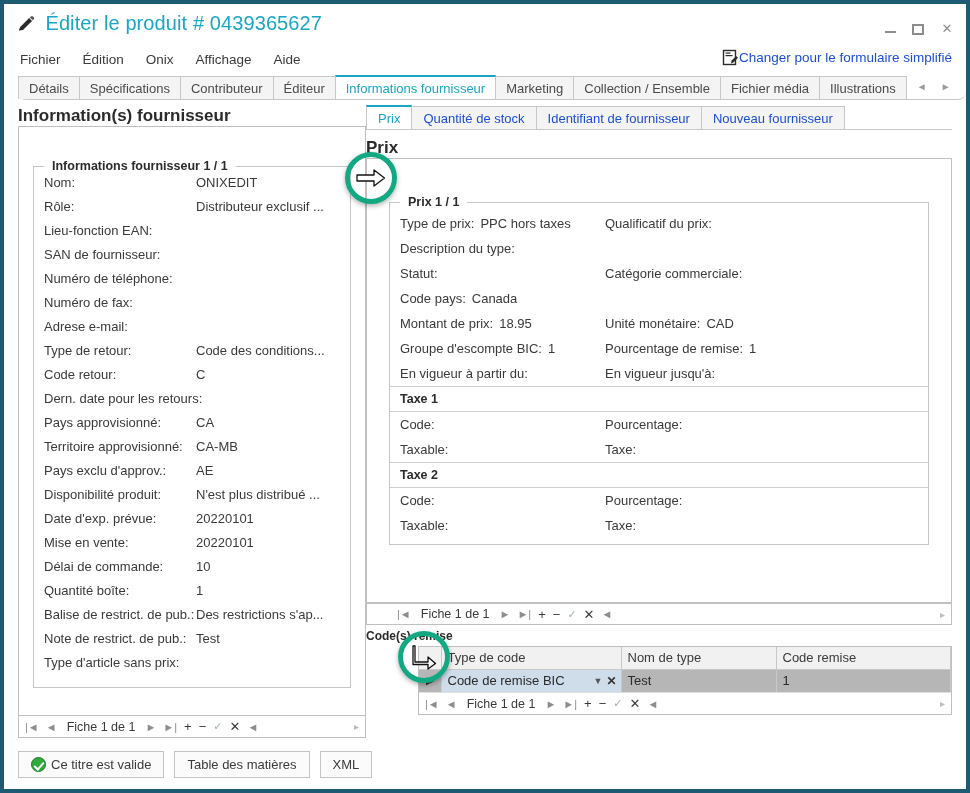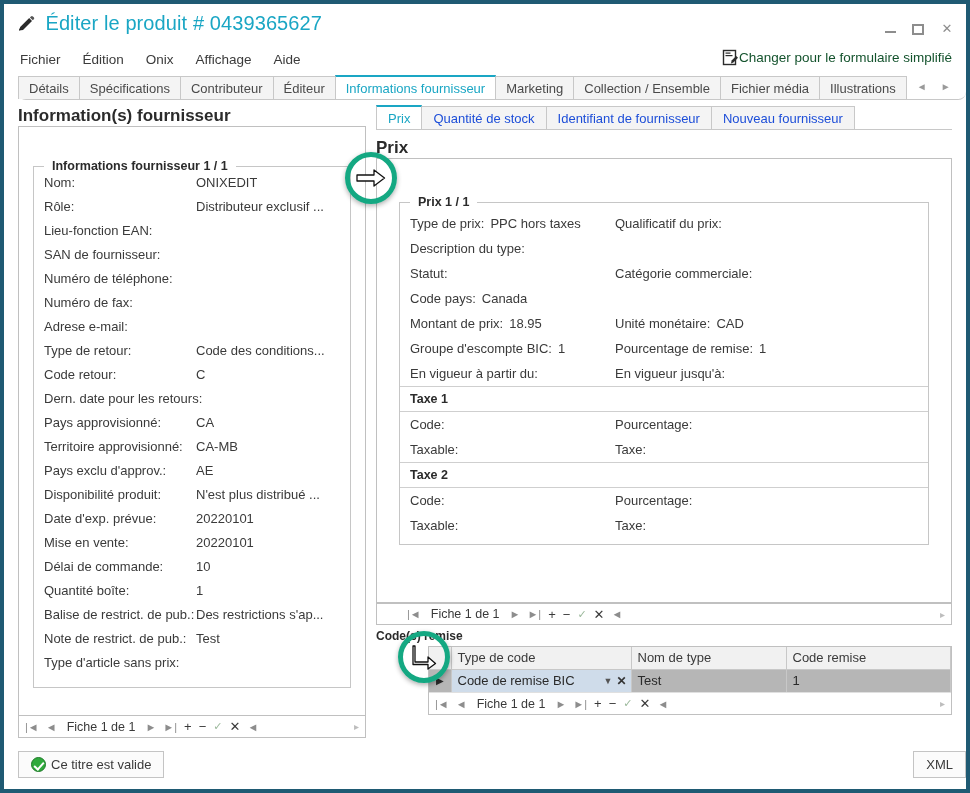--- a/index.html
+++ b/index.html
@@ -68,21 +68,21 @@
     color: #3b3b3b;
     cursor: default;
   }
   .switch-form {
     position: absolute;
     right: 14px; top: 3px;
     display: flex;
     align-items: center;
     gap: 0;
     font-size: 13.5px;
-    color: #14532d;
+    color: #1d4ed8;
     cursor: default;
     margin-left: 40px;
   }
   .form-icon { width: 17px; height: 17px; display:inline-block; }
   
   .tabstrip {
     position: relative;
     height: 24px;
     margin: 4px 0 0 14px;
     display: flex;
@@ -125,21 +125,21 @@
   }
   .tab-arrow { font-size: 10px; color: #9a9a9a; cursor: default; }
   
   .body-area {
     position: relative;
     display: flex;
     height: 646px;
     padding: 6px 14px 0 14px;
   }
   .pane-left { width: 348px; position: relative; }
-  .pane-right { flex: 1; margin-left: 10px; position: relative; }
+  .pane-right { flex: 1; margin-left: 0; position: relative; }
   .pane-caption {
     font-size: 17px;
     font-weight: bold;
     color: #2b2b2b;
     margin-bottom: 4px;
     height: 16px;
   }
   
   .left-scroll {
     height: 590px;
@@ -308,21 +308,20 @@
   
   .footer {
     position: absolute;
     left: 0; right: 0; bottom: 0;
     height: 46px;
     padding: 8px 0 0 14px;
     display: flex;
     gap: 10px;
     align-items: flex-start;
     background: #fff;
-    justify-content: space-between;
   }
   .fbtn {
     height: 27px;
     padding: 0 12px;
     border: 1px solid #c4c4c4;
     background: #fbfbfb;
     font-size: 13px;
     color: #3a3a3a;
     display: flex;
     align-items: center;
@@ -702,20 +701,21 @@
         </div>
       </div>
     </div>
   </div>
 
   <div class="footer">
     <div class="fbtn">
       <span class="valid-dot"></span>
       <span>Ce titre est valide</span>
     </div>
+    <div class="fbtn">Table des matières</div>
     <div class="fbtn">XML</div>
   </div>
 
   <div class="annot" style="left:341px; top:148px; width:52px; height:52px;">
     <svg width="30" height="20" viewBox="0 0 30 20">
       <path d="M1 7 H18 V2 L28.5 10 L18 18 V13 H1 Z" fill="#ffffff" stroke="#111111" stroke-width="1.3" stroke-linejoin="round"></path>
     </svg>
   </div>
 
   <div class="annot" style="left:394px; top:627px; width:52px; height:52px;">

